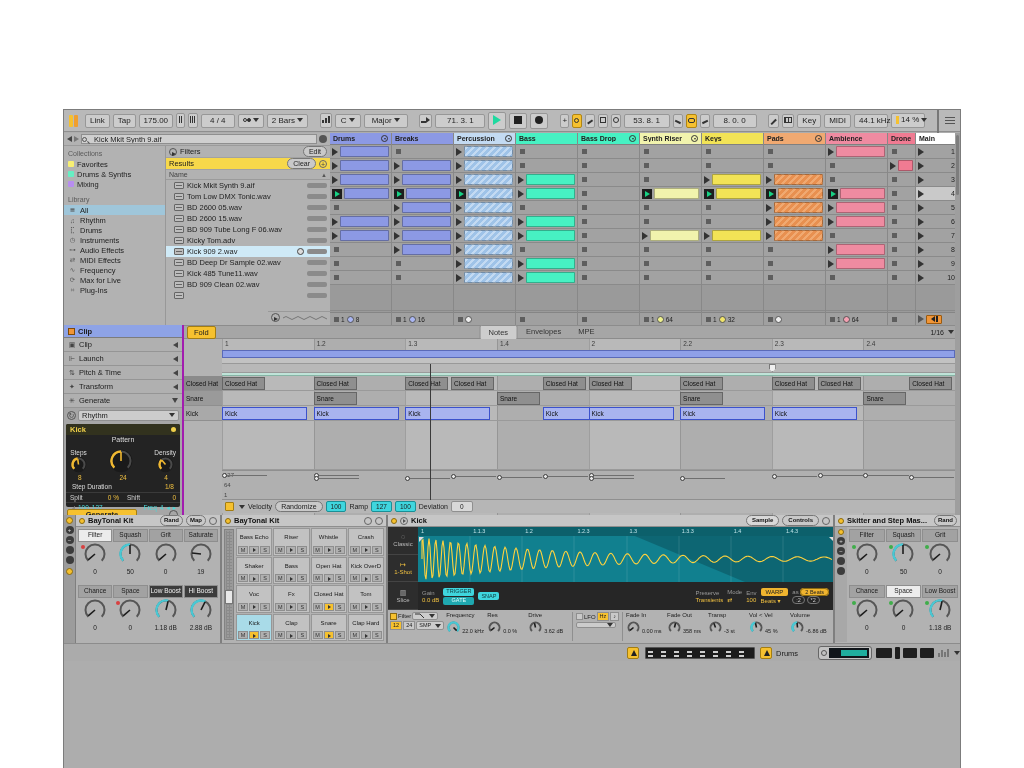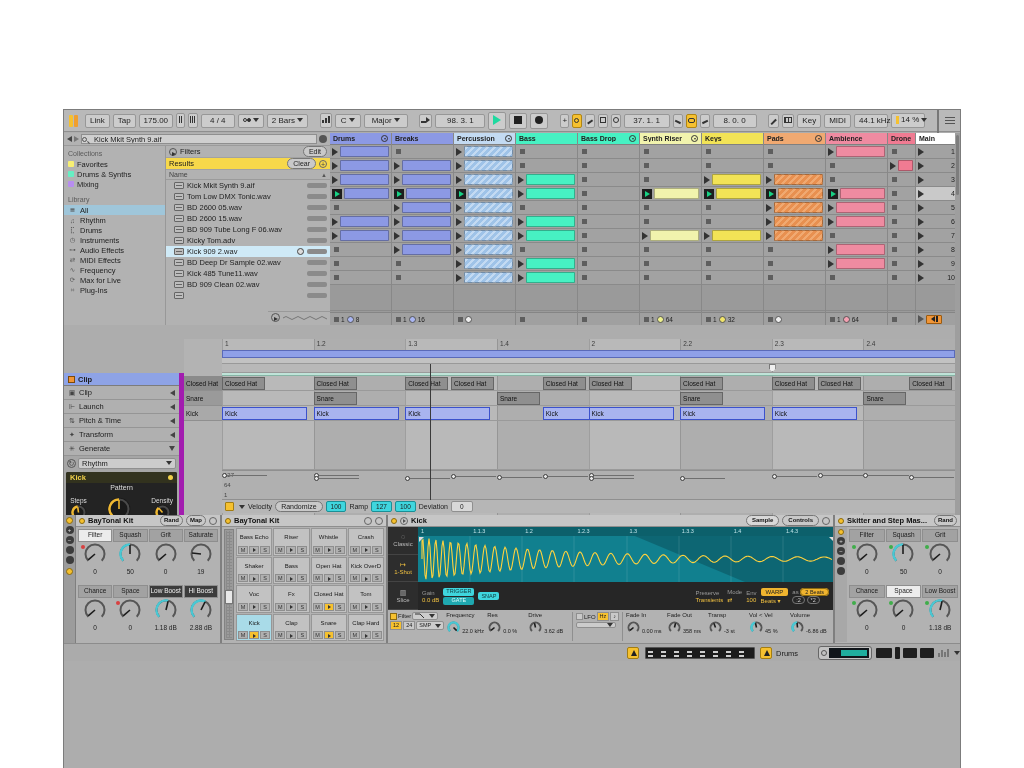--- a/index.html
+++ b/index.html
@@ -106,21 +106,21 @@
   #tabsrow{position:absolute;left:120px;top:215px;right:0;height:14px;background:#a6a6a6;
            border-top:1px solid #8c8c8c;border-bottom:1px solid #8c8c8c;display:flex;align-items:center;}
   .foldbtn{background:#f6c12f;border:1px solid #a37d12;border-radius:2px;padding:1px 6px;margin-left:3px;font-size:7.5px;}
   .ctabs{position:absolute;left:46%;transform:translateX(-50%);display:flex;gap:1px;}
   .ctab{padding:2px 8px;font-size:7.5px;color:#333;}
   .ctab.on{background:#cdcdcd;border:1px solid #8e8e8e;border-radius:2px;}
   .gridsel{position:absolute;right:6px;display:flex;align-items:center;gap:2px;font-size:7px;}
 
   
   #clip{position:absolute;left:0;top:215px;width:120px;height:190px;background:#a6a6a6;
-        border-right:5px solid #a21caf;margin-top:48px;}
+        border-right:2px solid #a21caf;}
   .cliphdr{height:13px;background:#8ea3e6;display:flex;align-items:center;gap:3px;padding:0 4px;
         font-size:7.5px;font-weight:bold;border-bottom:1px solid #7c7c7c;}
   .clipsw{width:7px;height:7px;background:#f09537;border:1px solid #7c4a0a;}
   .csec{height:14px;display:flex;align-items:center;padding:0 4px;gap:3px;border-bottom:1px solid #959595;
         background:#b0b0b0;font-size:7.5px;}
   .csec .cl{flex:1;}
   .tri-l{width:0;height:0;border-top:3.5px solid transparent;border-bottom:3.5px solid transparent;
          border-right:5px solid #444;}
   .tri-d{width:0;height:0;border-left:3.5px solid transparent;border-right:3.5px solid transparent;
          border-top:5px solid #444;}
@@ -303,31 +303,31 @@
     <span class="tbtn tico"><span style="display:inline-block;width:1px;height:7px;background:#333;margin:0 .5px"></span><span style="display:inline-block;width:1px;height:7px;background:#333;margin:0 .5px"></span><span style="display:inline-block;width:1px;height:7px;background:#333;margin:0 .5px"></span></span>
     <span class="tfield">4 / 4</span>
     <span class="tbtn metro"><i></i><i class="f"></i><span class="caret"></span></span>
     <span class="tbtn"><span>2 Bars</span><span class="caret"></span></span>
     <span class="tsp"></span>
     <span class="tbtn tico"><span style="display:inline-block;width:2px;height:3px;background:#333"></span><span style="display:inline-block;width:2px;height:5px;background:#333;margin-left:1px"></span><span style="display:inline-block;width:2px;height:7px;background:#333;margin-left:1px"></span></span>
     <span class="tfield" style="min-width:26px"><span>C</span><span class="caret"></span></span>
     <span class="tfield" style="min-width:44px"><span>Major</span><span class="caret"></span></span>
     <span class="tsp"></span>
     <span class="tbtn tico"><span style="display:inline-block;width:5px;height:1.5px;background:#333"></span><span style="display:inline-block;width:0;height:0;border-top:3px solid transparent;border-bottom:3px solid transparent;border-left:4px solid #333;vertical-align:middle"></span></span>
-    <span class="tfield" style="min-width:50px">98. 3. 1</span>
+    <span class="tfield" style="min-width:50px">71. 3. 1</span>
     <span class="tbtn"><span class="playtri"></span></span>
     <span class="tbtn"><span class="stopsq"></span></span>
     <span class="tbtn"><span class="reccirc"></span></span>
     <span class="tsp"></span>
     <span class="tbtn tico">+</span>
     <span class="tbtn tico ty"><span style="display:inline-block;width:5px;height:5px;border:1.5px solid #333;border-radius:50%"></span></span>
     <span class="tbtn tico"><span style="display:inline-block;width:6px;height:1.5px;background:#333;transform:rotate(-35deg)"></span></span>
     <span class="tbtn tico"><span style="display:inline-block;width:6px;height:6px;border:1px dashed #333"></span></span>
     <span class="tbtn tico"><span style="display:inline-block;width:6px;height:6px;border:1px solid #333;border-radius:50%"></span></span>
-    <span class="tfield" style="min-width:46px">37. 1. 1</span>
+    <span class="tfield" style="min-width:46px">53. 8. 1</span>
     <span class="tbtn tico"><span style="display:inline-block;width:6px;height:1.5px;background:#333;transform:rotate(25deg)"></span></span>
     <span class="tbtn tico ty"><span style="display:inline-block;width:7px;height:5px;border:1.5px solid #333;border-radius:2px"></span></span>
     <span class="tbtn tico"><span style="display:inline-block;width:6px;height:1.5px;background:#333;transform:rotate(-25deg)"></span></span>
     <span class="tfield" style="min-width:44px">8. 0. 0</span>
     <span class="tsp"></span>
     <span class="tbtn tico"><span style="display:inline-block;width:7px;height:1.5px;background:#333;transform:rotate(-45deg)"></span></span>
     <span class="tbtn tico"><span style="display:inline-block;width:8px;height:6px;background:repeating-linear-gradient(90deg,#333 0 1px,transparent 1px 3px);border:1px solid #333"></span></span>
     <span class="tbtn">Key</span>
     <span class="tbtn">MIDI</span>
     <span class="tfield">44.1 kHz</span>
@@ -1008,20 +1008,32 @@
           <div class="tstat">
             <span class="tri" style="border-left-color: rgb(85, 85, 85);"></span>
             <span class="backarr">
               <i></i>
               <b></b>
             </span>
           </div>
         </div>
       </div>
 
+  <div id="tabsrow">
+    <span class="foldbtn">Fold</span>
+    <span class="ctabs" id="ctabs">
+          <span class="ctab on">Notes</span>
+          <span class="ctab">Envelopes</span>
+          <span class="ctab">MPE</span>
+        </span>
+    <span class="gridsel">
+          <span>1/16</span>
+          <span class="caret"></span>
+        </span>
+  </div>
 
   <div id="clip">
     <div class="cliphdr">
       <span class="clipsw"></span>
       <span>Clip</span>
     </div>
     <div id="csecs">
           <div class="csec">
             <span class="secico">▣</span>
             <span class="cl">Clip</span>

